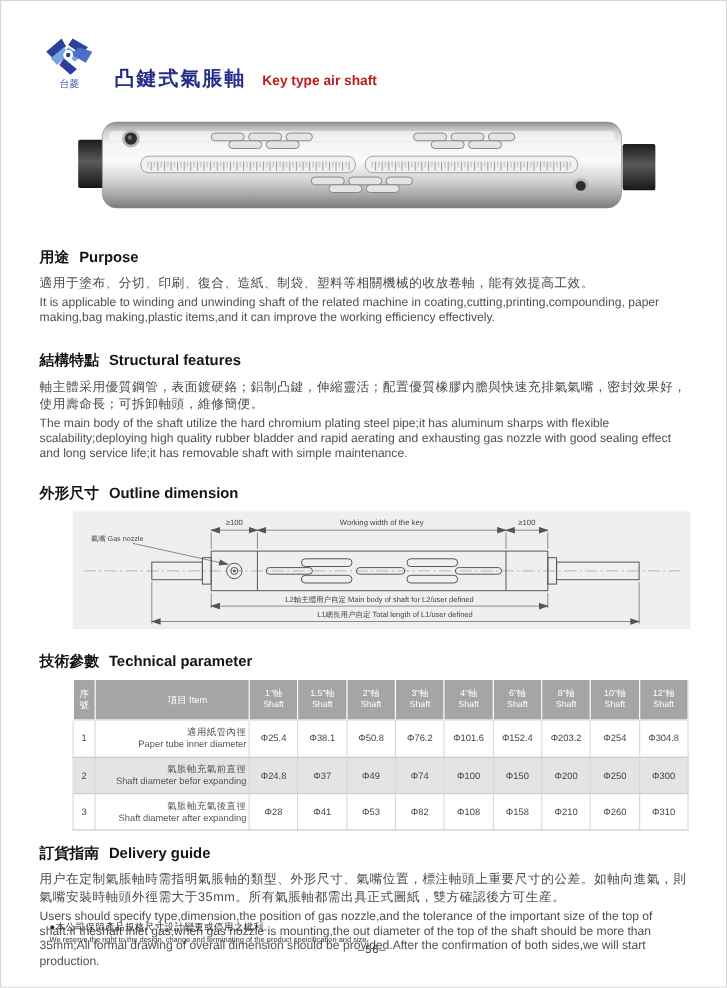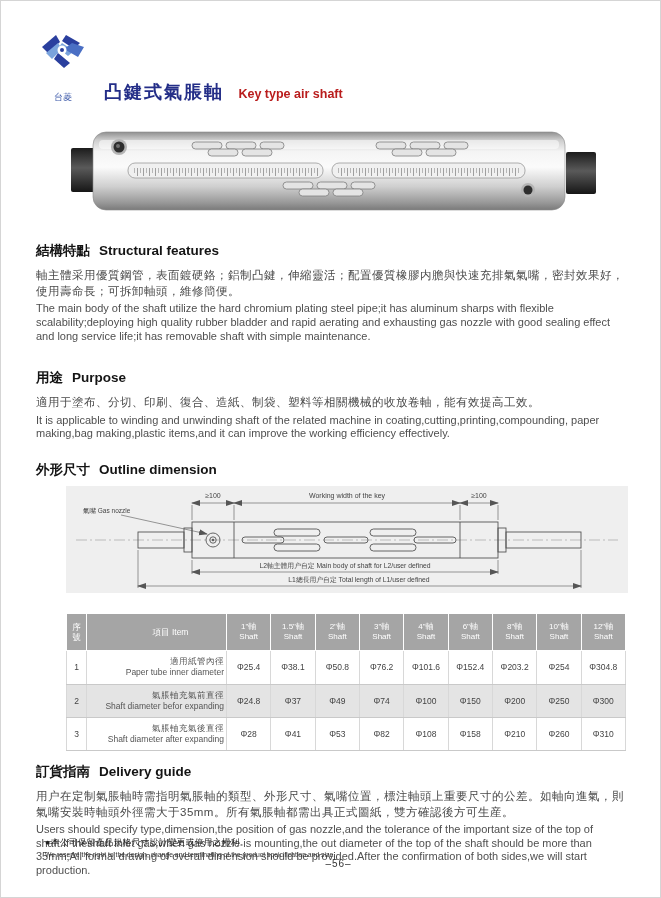--- a/index.html
+++ b/index.html
@@ -2,21 +2,21 @@
 <html><head>
 <meta charset="utf-8">
 <style>
   html,body{margin:0;padding:0;background:#eee;}
   *{box-sizing:border-box;}
   body{font-family:"Liberation Sans",sans-serif;}
   .page{position:relative;width:661px;height:898px;margin:0 auto;background:#fff;
         border:1px solid #d5d5d5;padding:26px 33px 8px 35px;overflow:hidden;}
   
   .hdr{display:flex;align-items:flex-end;gap:14px;margin-top:6px;}
-  .logo-wrap{display:flex;flex-direction:column;align-items:center;width:54px;gap:21px;}
+  .logo-wrap{display:flex;flex-direction:column;align-items:center;width:54px;}
   .logo-text{font-size:9px;color:#3a57a8;margin-top:1px;}
   .title-zh{font-size:18px;font-weight:bold;color:#242e88;letter-spacing:2px;}
   .title-en{font-size:12.5px;font-weight:bold;color:#b91c1c;padding-bottom:2px;margin-left:10px;}
   
   .photo{margin:16px 0 0 35px;line-height:0;}
   
   .sec{margin:0;}
   .sec h2{font-size:13.5px;color:#141414;margin:0 0 7px 0;font-weight:bold;}
   .sec h2 .h-en{margin-left:9px;}
   .p-zh{font-size:11.5px;color:#4a4a4a;line-height:1.4;margin:0 0 3px 0;letter-spacing:.5px;}
@@ -126,30 +126,30 @@
       <g fill="#e4e4e4" stroke="#7d7d7d" stroke-width="0.8">
         <rect x="212" y="62" width="30" height="7" rx="3.5"></rect>
           <rect x="246" y="62" width="30" height="7" rx="3.5"></rect>
           <rect x="280" y="62" width="24" height="7" rx="3.5"></rect>
         <rect x="228" y="69" width="30" height="7" rx="3.5"></rect>
           <rect x="262" y="69" width="30" height="7" rx="3.5"></rect>
       </g>
     </svg>
   </div>
 
+  <div class="sec sec-purpose">
+    <h2><span>用途</span><span class="h-en">Purpose</span></h2>
+    <p class="p-zh">適用于塗布、分切、印刷、復合、造紙、制袋、塑料等相關機械的收放卷軸，能有效提高工效。</p>
+    <p class="p-en">It is applicable to winding and unwinding shaft of the related machine in coating,cutting,printing,compounding, paper making,bag making,plastic items,and it can improve the working efficiency effectively.</p>
+  </div>
+
   <div class="sec sec-structural">
     <h2><span>結構特點</span><span class="h-en">Structural features</span></h2>
     <p class="p-zh">軸主體采用優質鋼管，表面鍍硬鉻；鋁制凸鍵，伸縮靈活；配置優質橡膠内膽與快速充排氣氣嘴，密封效果好，使用壽命長；可拆卸軸頭，維修簡便。</p>
     <p class="p-en">The main body of the shaft utilize the hard chromium plating steel pipe;it has aluminum sharps with flexible scalability;deploying high quality rubber bladder and rapid aerating and exhausting gas nozzle with good sealing effect and long service life;it has removable shaft with simple maintenance.</p>
-  </div>
-
-  <div class="sec sec-purpose">
-    <h2><span>用途</span><span class="h-en">Purpose</span></h2>
-    <p class="p-zh">適用于塗布、分切、印刷、復合、造紙、制袋、塑料等相關機械的收放卷軸，能有效提高工效。</p>
-    <p class="p-en">It is applicable to winding and unwinding shaft of the related machine in coating,cutting,printing,compounding, paper making,bag making,plastic items,and it can improve the working efficiency effectively.</p>
   </div>
 
   <div class="sec sec-outline">
     <h2><span>外形尺寸</span><span class="h-en">Outline dimension</span></h2>
     <div class="drawing-box">
       <svg width="562" height="107" viewBox="0 0 562 107" style="background:#efefef">
         <defs>
           <marker id="ar" markerWidth="9" markerHeight="7" refX="8" refY="3" orient="auto-start-reverse" markerUnits="userSpaceOnUse">
             <path d="M0,0L9,3L0,6z" fill="#555"></path>
           </marker>
@@ -204,20 +204,21 @@
           <line x1="72" y1="64" x2="72" y2="102"></line>
             <line x1="515" y1="64" x2="515" y2="102"></line>
           <line x1="72" y1="100" x2="515" y2="100" marker-start="url(#ar)" marker-end="url(#ar)"></line>
         </g>
         <text x="293" y="96" font-size="6.8" fill="#444" text-anchor="middle">L1總長用户自定  Total length of L1/user defined</text>
       </svg>
     </div>
   </div>
 
   <div class="sec sec-technical">
+    <h2><span>技術參數</span><span class="h-en">Technical parameter</span></h2>
     <table class="tech">
       <thead>
         <tr>
           <th class="seq">序號</th>
           <th class="item">項目 Item</th>
           <th>
               <div>1"軸</div>
               <div>Shaft</div>
             </th>
           <th>

